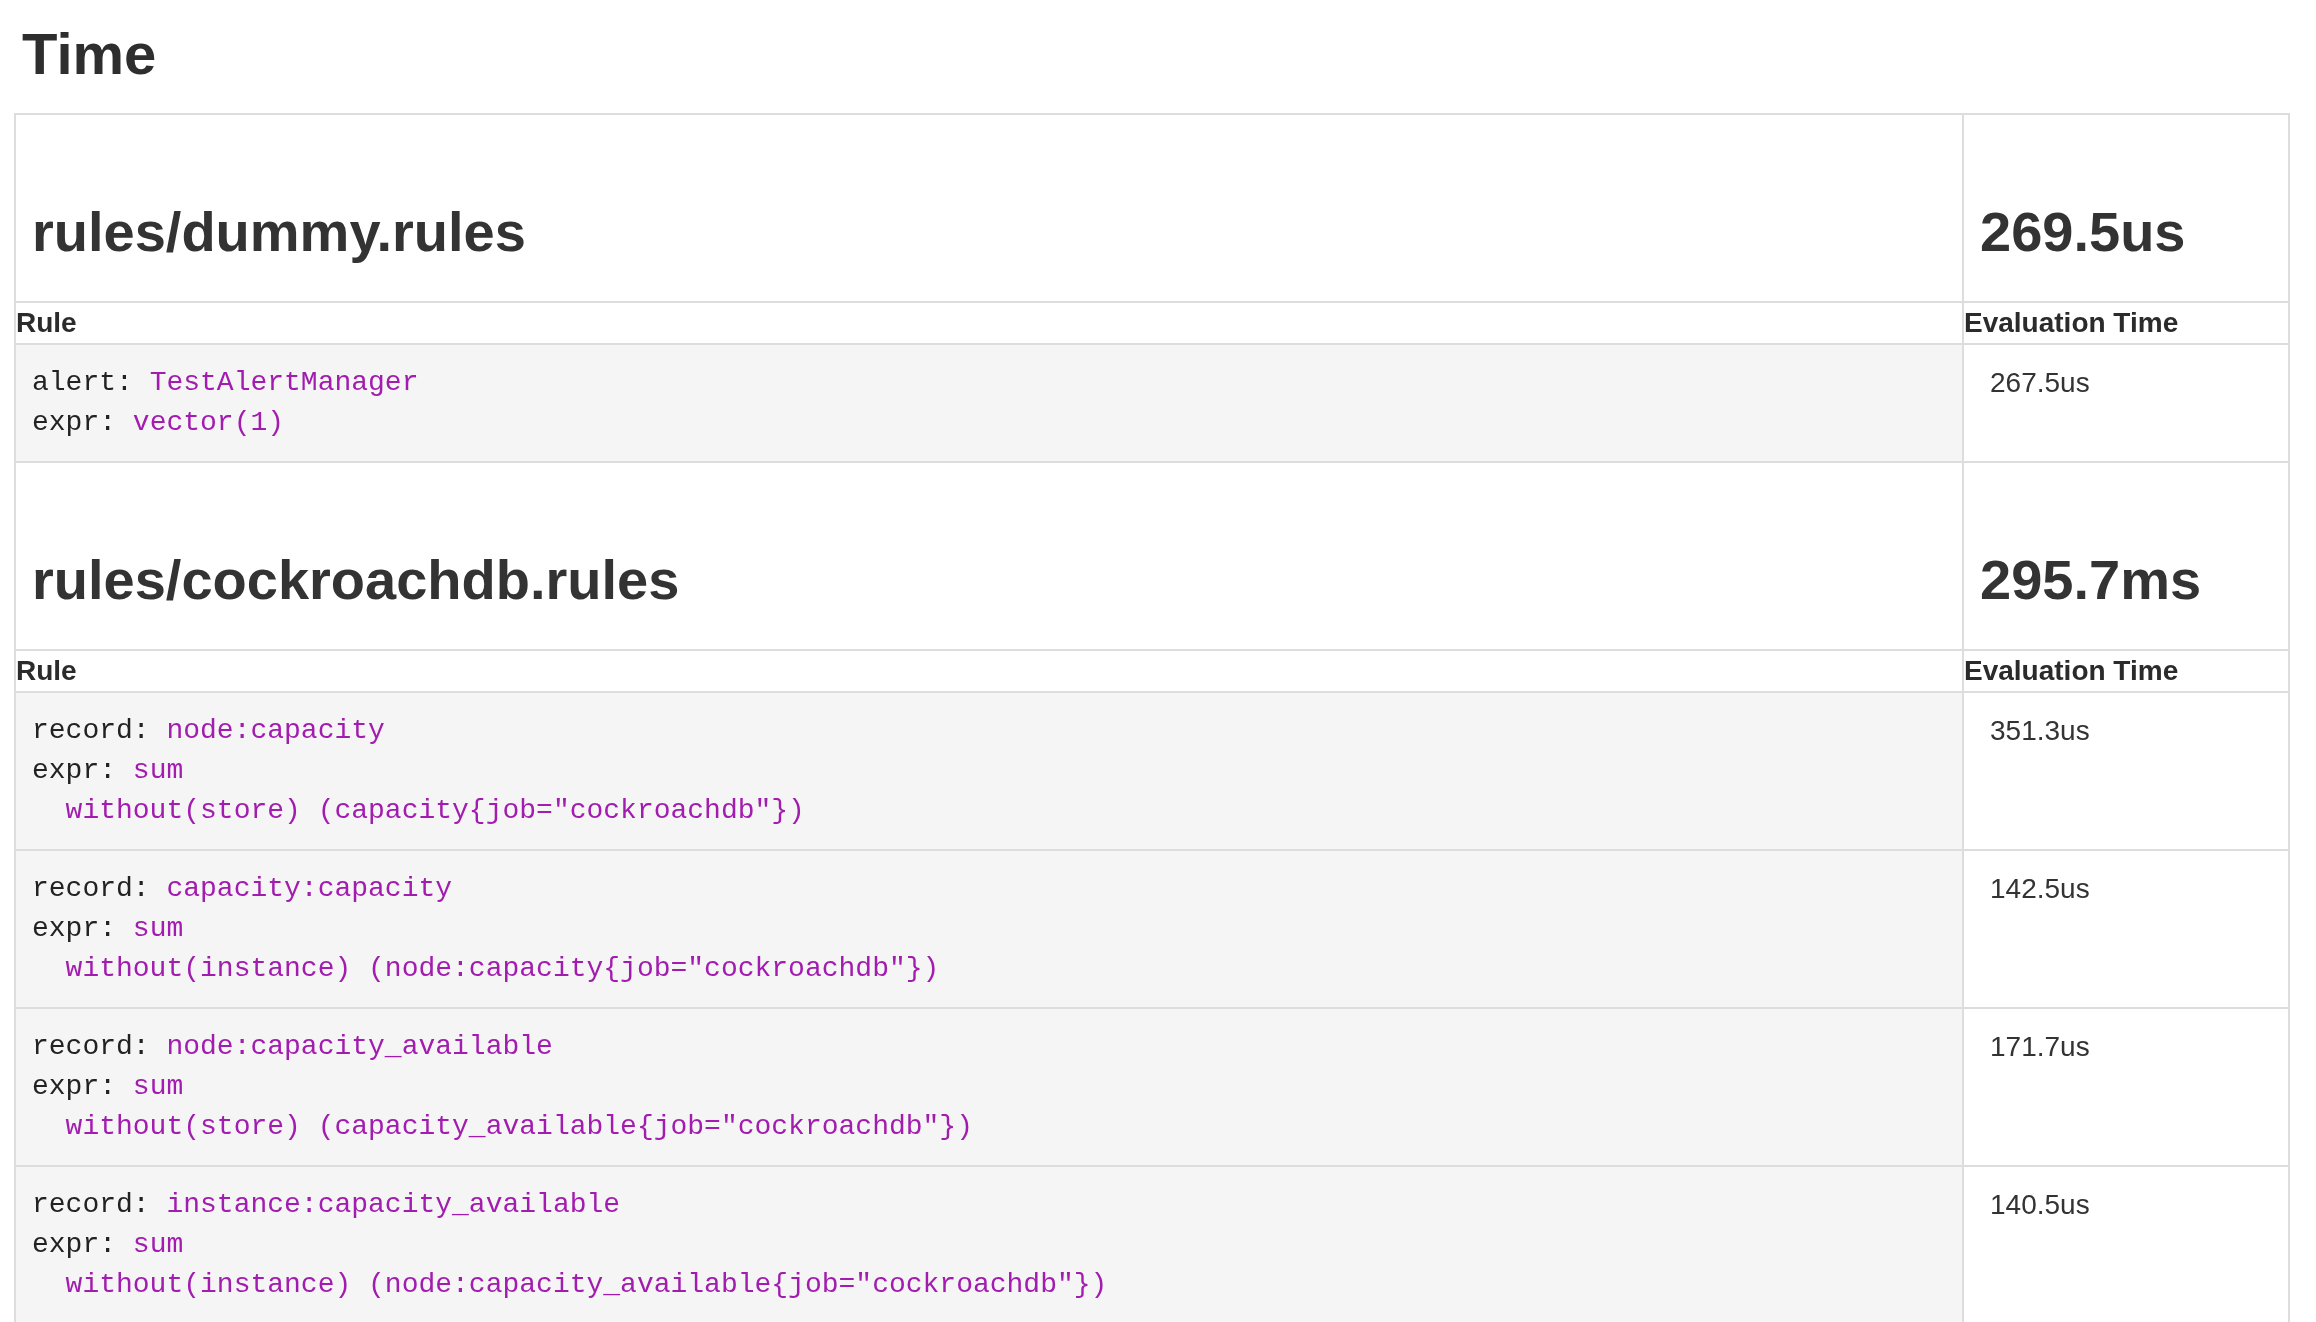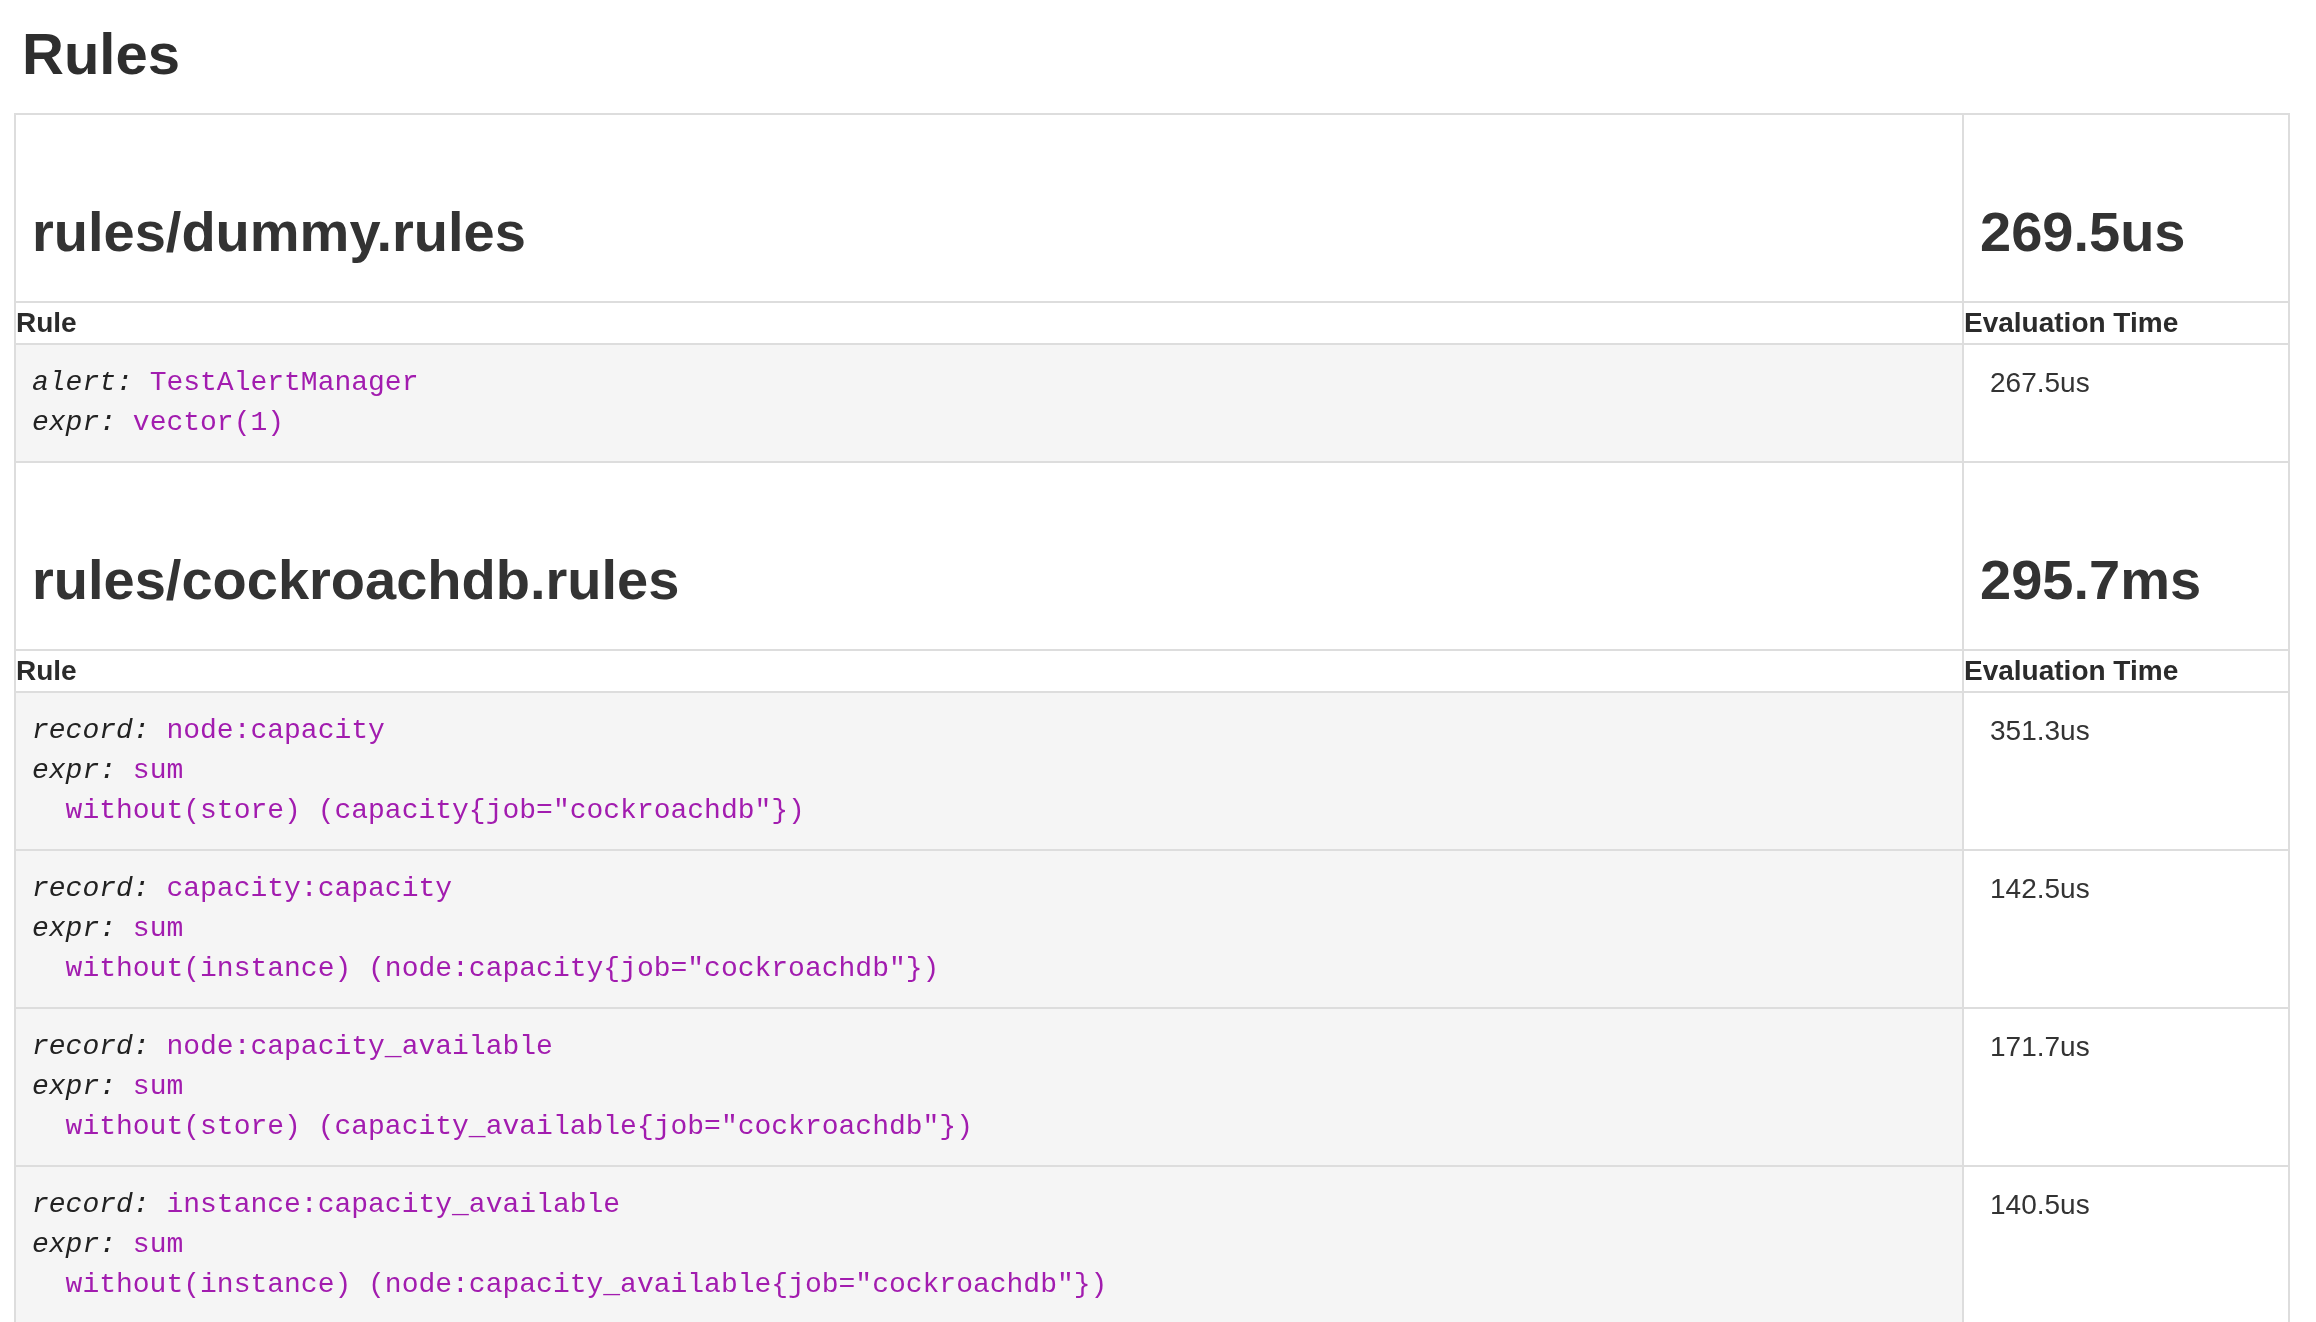--- a/index.html
+++ b/index.html
@@ -74,28 +74,28 @@
   }
   .code {
     font-family: "Liberation Mono", "DejaVu Sans Mono", monospace;
     font-size: 28px;
     line-height: 40px;
     margin: 0;
     white-space: pre;
     overflow: hidden;
   }
   .code-line { white-space: pre; }
-  .tok-key  { color: #222222; font-style: italic; }
+  .tok-key  { color: #222222; }
   .tok-link { color: #a21caf; cursor: pointer; }
 </style>
 </head>
 <body>
 
 <div class="page">
-  <h1 class="page-title">Rules</h1>
+  <h1 class="page-title">Time</h1>
 
   <table class="rules-table">
     <colgroup>
       <col class="col-rule">
       <col class="col-time">
     </colgroup>
 
     <tbody>
       <tr>
         <td class="file-cell">

